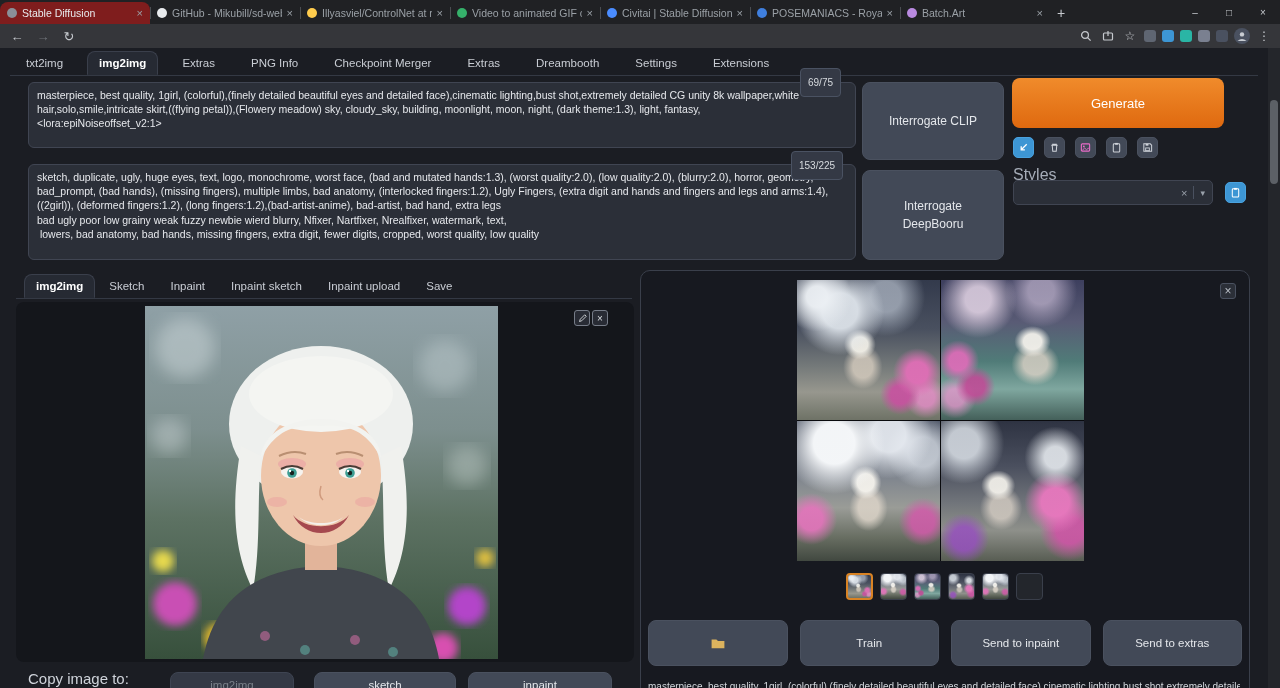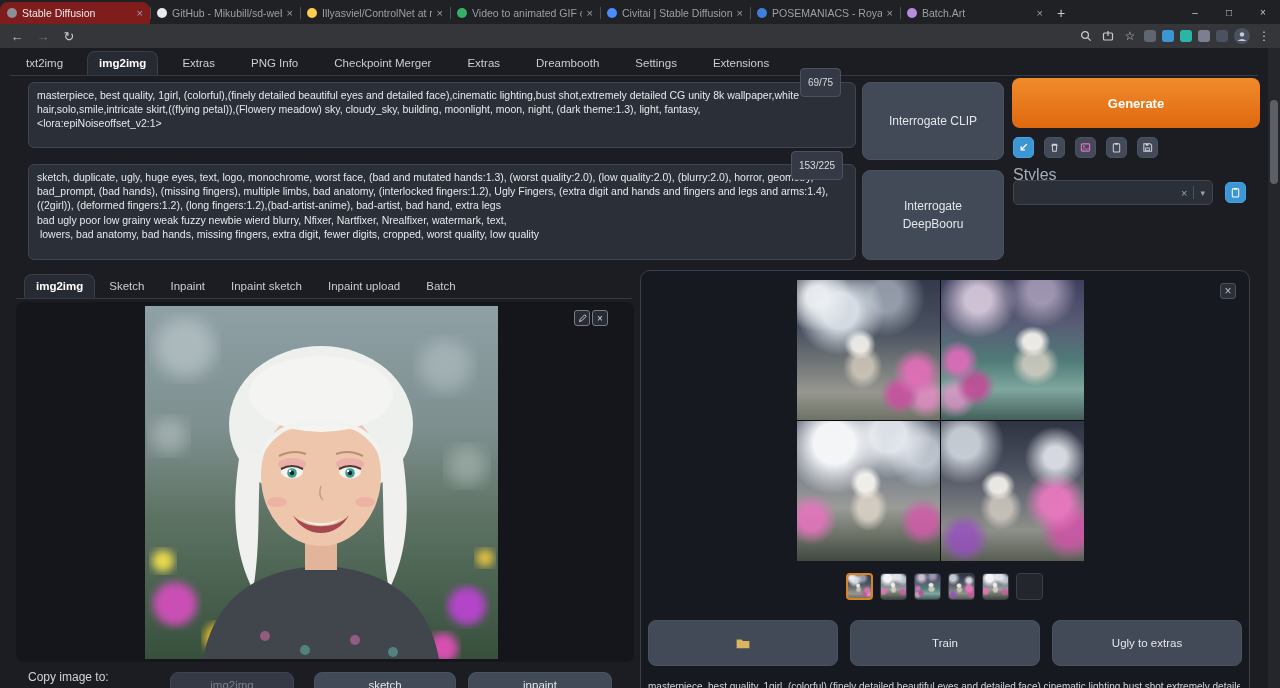--- a/index.html
+++ b/index.html
@@ -44,22 +44,22 @@
   .counter{position:absolute;background:#343945;border:1px solid #4a5262;border-radius:4px;color:#d6dade;
     font-size:10px;padding:8px 7px;z-index:3}
   .c1{left:800px;top:68px}
   .c2{left:791px;top:151px}
 
   .gbtn{background:#424957;border:1px solid #4a515f;border-radius:8px;color:#e4e7eb;display:flex;
     align-items:center;justify-content:center;font-size:12px;cursor:pointer;text-align:center}
   .int-clip{position:absolute;left:862px;top:82px;width:142px;height:78px}
   .int-db{position:absolute;left:862px;top:170px;width:142px;height:90px;padding:0 26px;line-height:1.5}
 
-  .generate{position:absolute;left:1012px;top:78px;width:248px;height:50px;border:none;border-radius:8px;
-    background:linear-gradient(180deg,#f08b2b,#df690f);color:#fff;font-weight:bold;font-size:13px;
+  .generate{position:absolute;left:1012px;top:78px;width:212px;height:50px;border:none;border-radius:8px;
+    background:linear-gradient(180deg,#f08b2b,#df690f);color:#fff;font-weight:normal;font-size:13px;
     display:flex;align-items:center;justify-content:center;cursor:pointer}
   .tools{position:absolute;left:1013px;top:137px;display:flex;gap:10px}
   .tool{width:21px;height:21px;border-radius:5px;background:#424957;border:1px solid #4a515f;display:flex;
     align-items:center;justify-content:center;cursor:pointer}
   .tool.blue{background:#3d96d4;border-color:#4aa2de}
   .styles-label{position:absolute;left:1013px;top:166px;font-size:16px;color:#a6adb8}
   .styles-dd{position:absolute;left:1013px;top:180px;width:200px;height:25px;background:#2b2f38;
     border:1px solid #404552;border-radius:5px;display:flex;align-items:center;justify-content:flex-end;
     gap:6px;padding:0 7px;cursor:pointer}
   .ddx{color:#9aa1ab;font-size:11px}
@@ -71,21 +71,21 @@
   .subtabs{position:absolute;left:24px;top:272px;height:26px;display:flex;align-items:flex-end;gap:2px}
   .subline{position:absolute;left:16px;top:298px;width:616px;height:1px;background:#343944}
 
   .imgpanel{position:absolute;left:16px;top:302px;width:618px;height:360px;background:#14161b;border-radius:8px}
   .portrait{position:absolute;left:145px;top:306px;width:353px;height:353px;display:block;cursor:pointer}
   .imgtool{position:absolute;width:16px;height:16px;background:rgba(43,47,56,.85);border:1px solid #767c88;
     border-radius:3px;display:flex;align-items:center;justify-content:center;color:#d6dade;font-size:10px;cursor:pointer}
   .it-edit{left:574px;top:310px}
   .it-close{left:592px;top:310px}
 
-  .copylabel{position:absolute;left:28px;top:670px;font-size:12px;color:#cfd3da}
+  .copylabel{position:absolute;left:28px;top:670px;font-size:15px;color:#cfd3da}
   .copybtn{position:absolute;top:672px;height:26px;font-size:11.5px}
   .cb0{left:170px;width:124px;background:#343945;color:#7a8089;border-color:#3e4452}
   .cb1{left:314px;width:142px}
   .cb2{left:468px;width:144px}
 
   
   .gallery{position:absolute;left:640px;top:270px;width:610px;height:460px;background:#171920;
     border:1px solid #3a3f4b;border-radius:10px}
   .gclose{position:absolute;left:1220px;top:283px;width:16px;height:16px;display:flex;align-items:center;
     justify-content:center;color:#b9bec6;font-size:12px;border:1px solid #4a5160;border-radius:3px;
@@ -294,21 +294,21 @@
         <rect x="4.5" y="1" width="3" height="2" fill="#fff"></rect>
       </svg>
   </div>
 
   <div class="subtabs">
     <span class="sdtab active">img2img</span>
     <span class="sdtab">Sketch</span>
     <span class="sdtab">Inpaint</span>
     <span class="sdtab">Inpaint sketch</span>
     <span class="sdtab">Inpaint upload</span>
-    <span class="sdtab">Batch</span>
+    <span class="sdtab">Save</span>
   </div>
   <div class="subline"></div>
 
   <div class="imgpanel"></div>
   <svg class="portrait" viewBox="0 0 353 353">
     <defs>
       <linearGradient id="bgg" x1="0" y1="0" x2="0" y2="1">
         <stop offset="0" stop-color="#8fa0a6"></stop>
           <stop offset=".35" stop-color="#7d8f8e"></stop>
         <stop offset=".6" stop-color="#5d7263"></stop>
@@ -392,21 +392,22 @@
     <span class="thumb scene3"></span>
     <span class="thumb dark"></span>
   </div>
   <div class="gactions">
     <div class="gbtn">
       <svg width="16" height="14" viewBox="0 0 20 17">
           <path d="M2 4 h6 l2 2 h8 v9 H2 Z" fill="#dcb35e"></path>
         </svg>
     </div>
     <div class="gbtn">Train</div>
-    <div class="gbtn">Ugly to extras</div>
+    <div class="gbtn">Send to inpaint</div>
+    <div class="gbtn">Send to extras</div>
   </div>
   <div class="ginfo">masterpiece, best quality, 1girl, (colorful),(finely detailed beautiful eyes and detailed face),cinematic lighting,bust shot,extremely detailed CG unity 8k wallpaper,white hair,solo,smile,...</div>
 
   <div class="scrollbar">
     <span class="scrollthumb"></span>
   </div>
 
 </div>
 
 </body></html>

